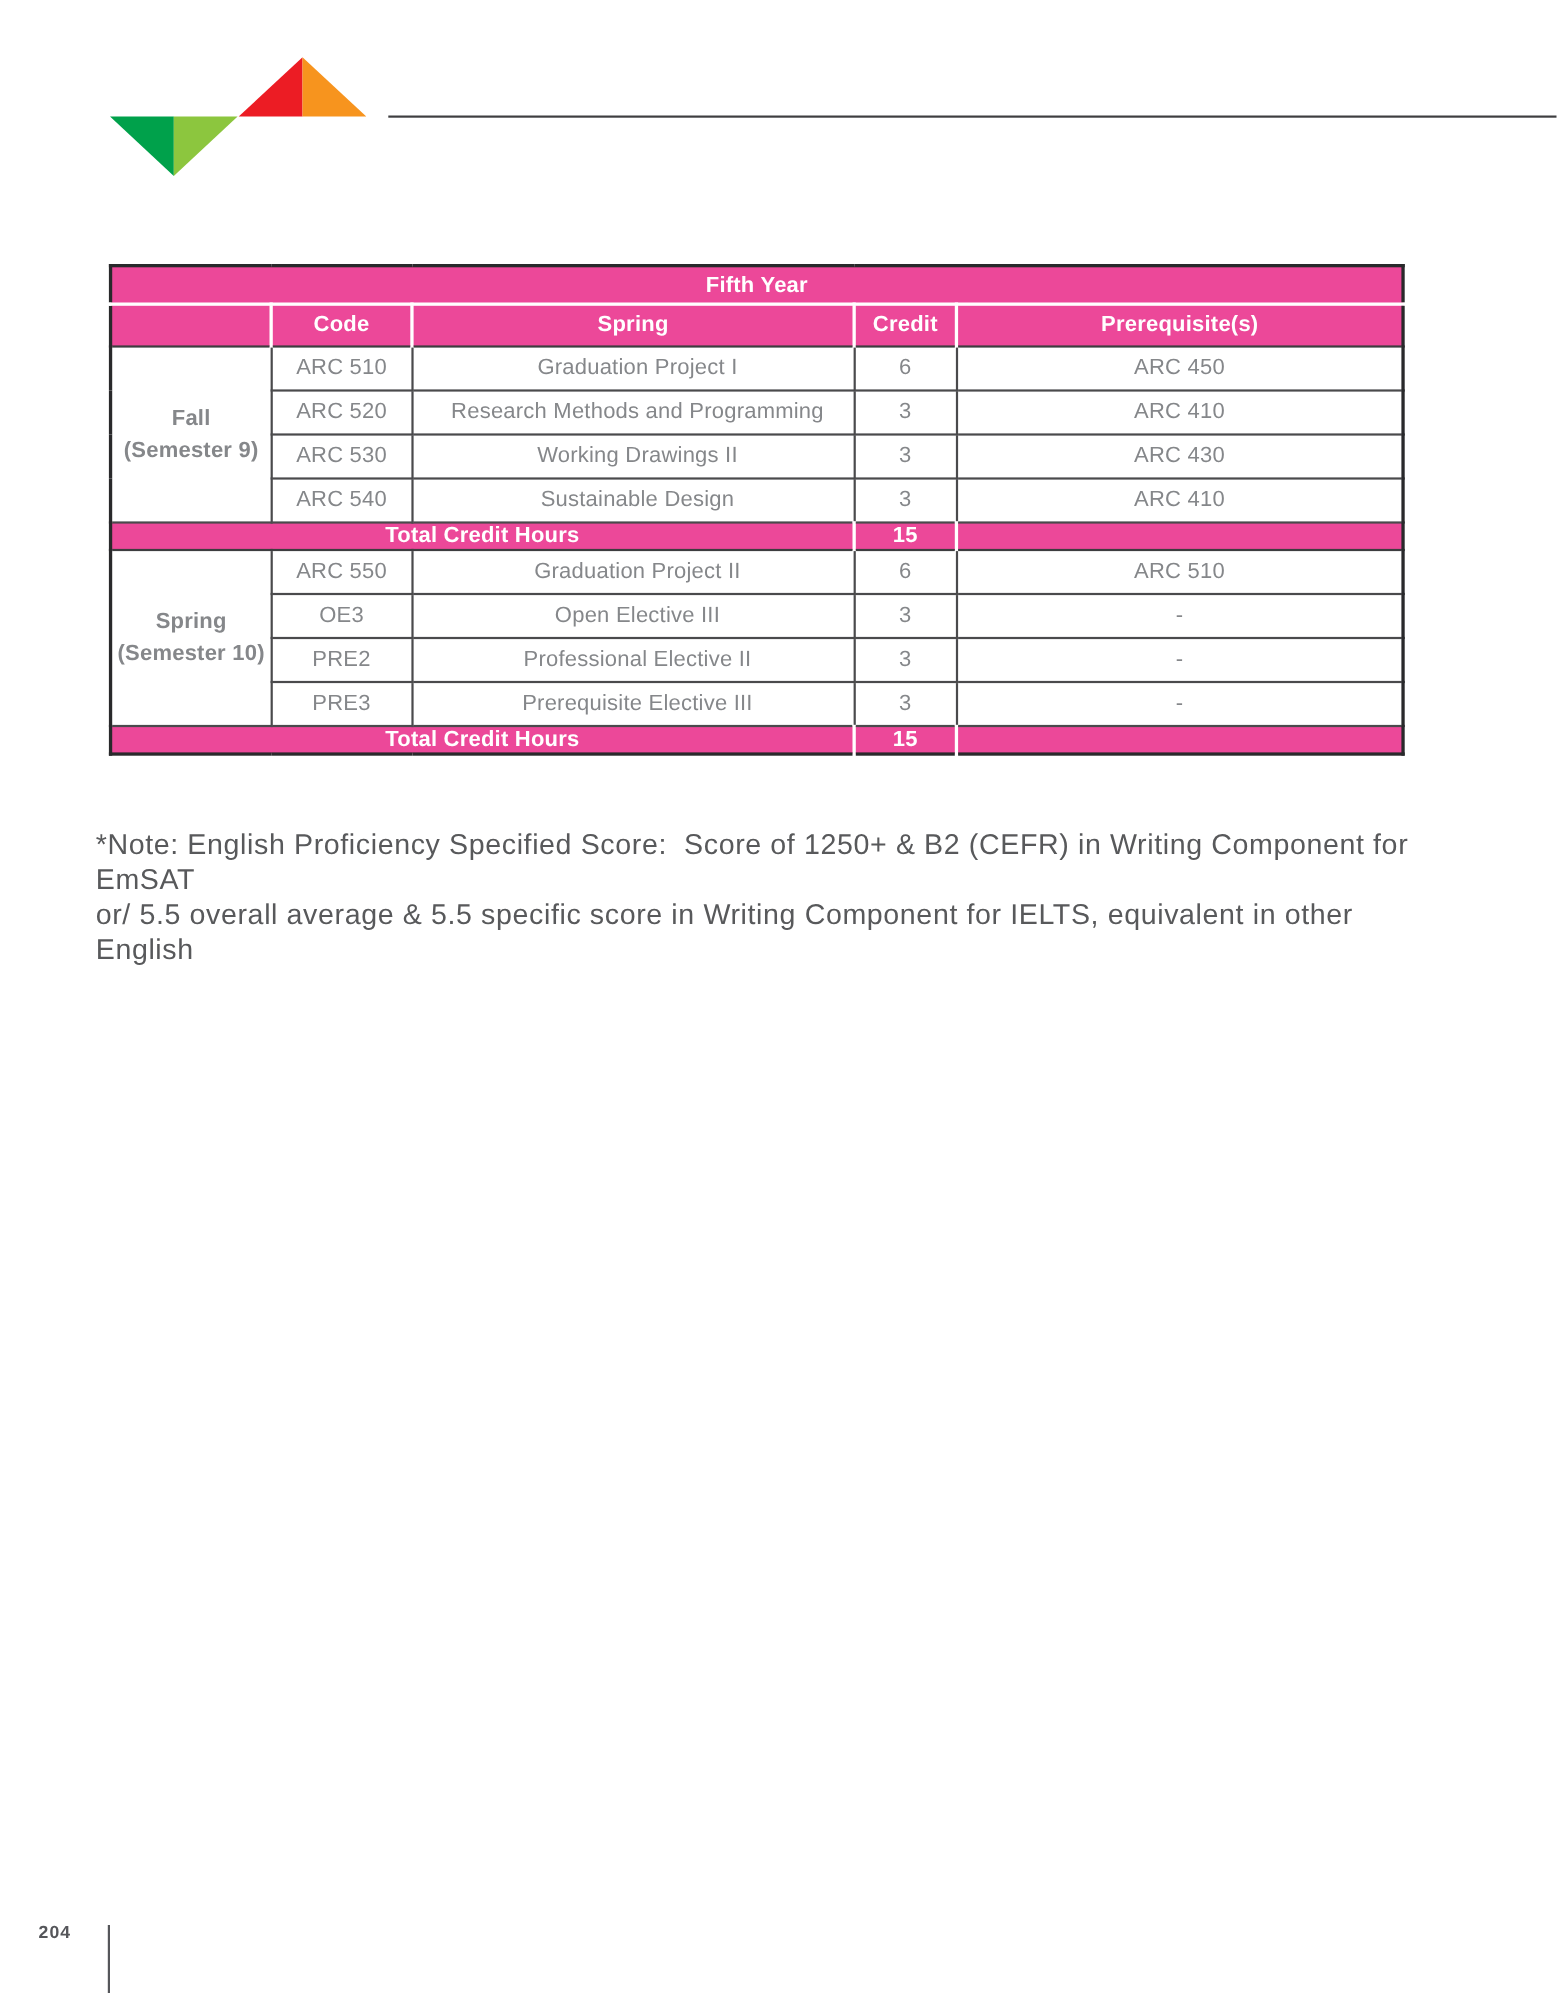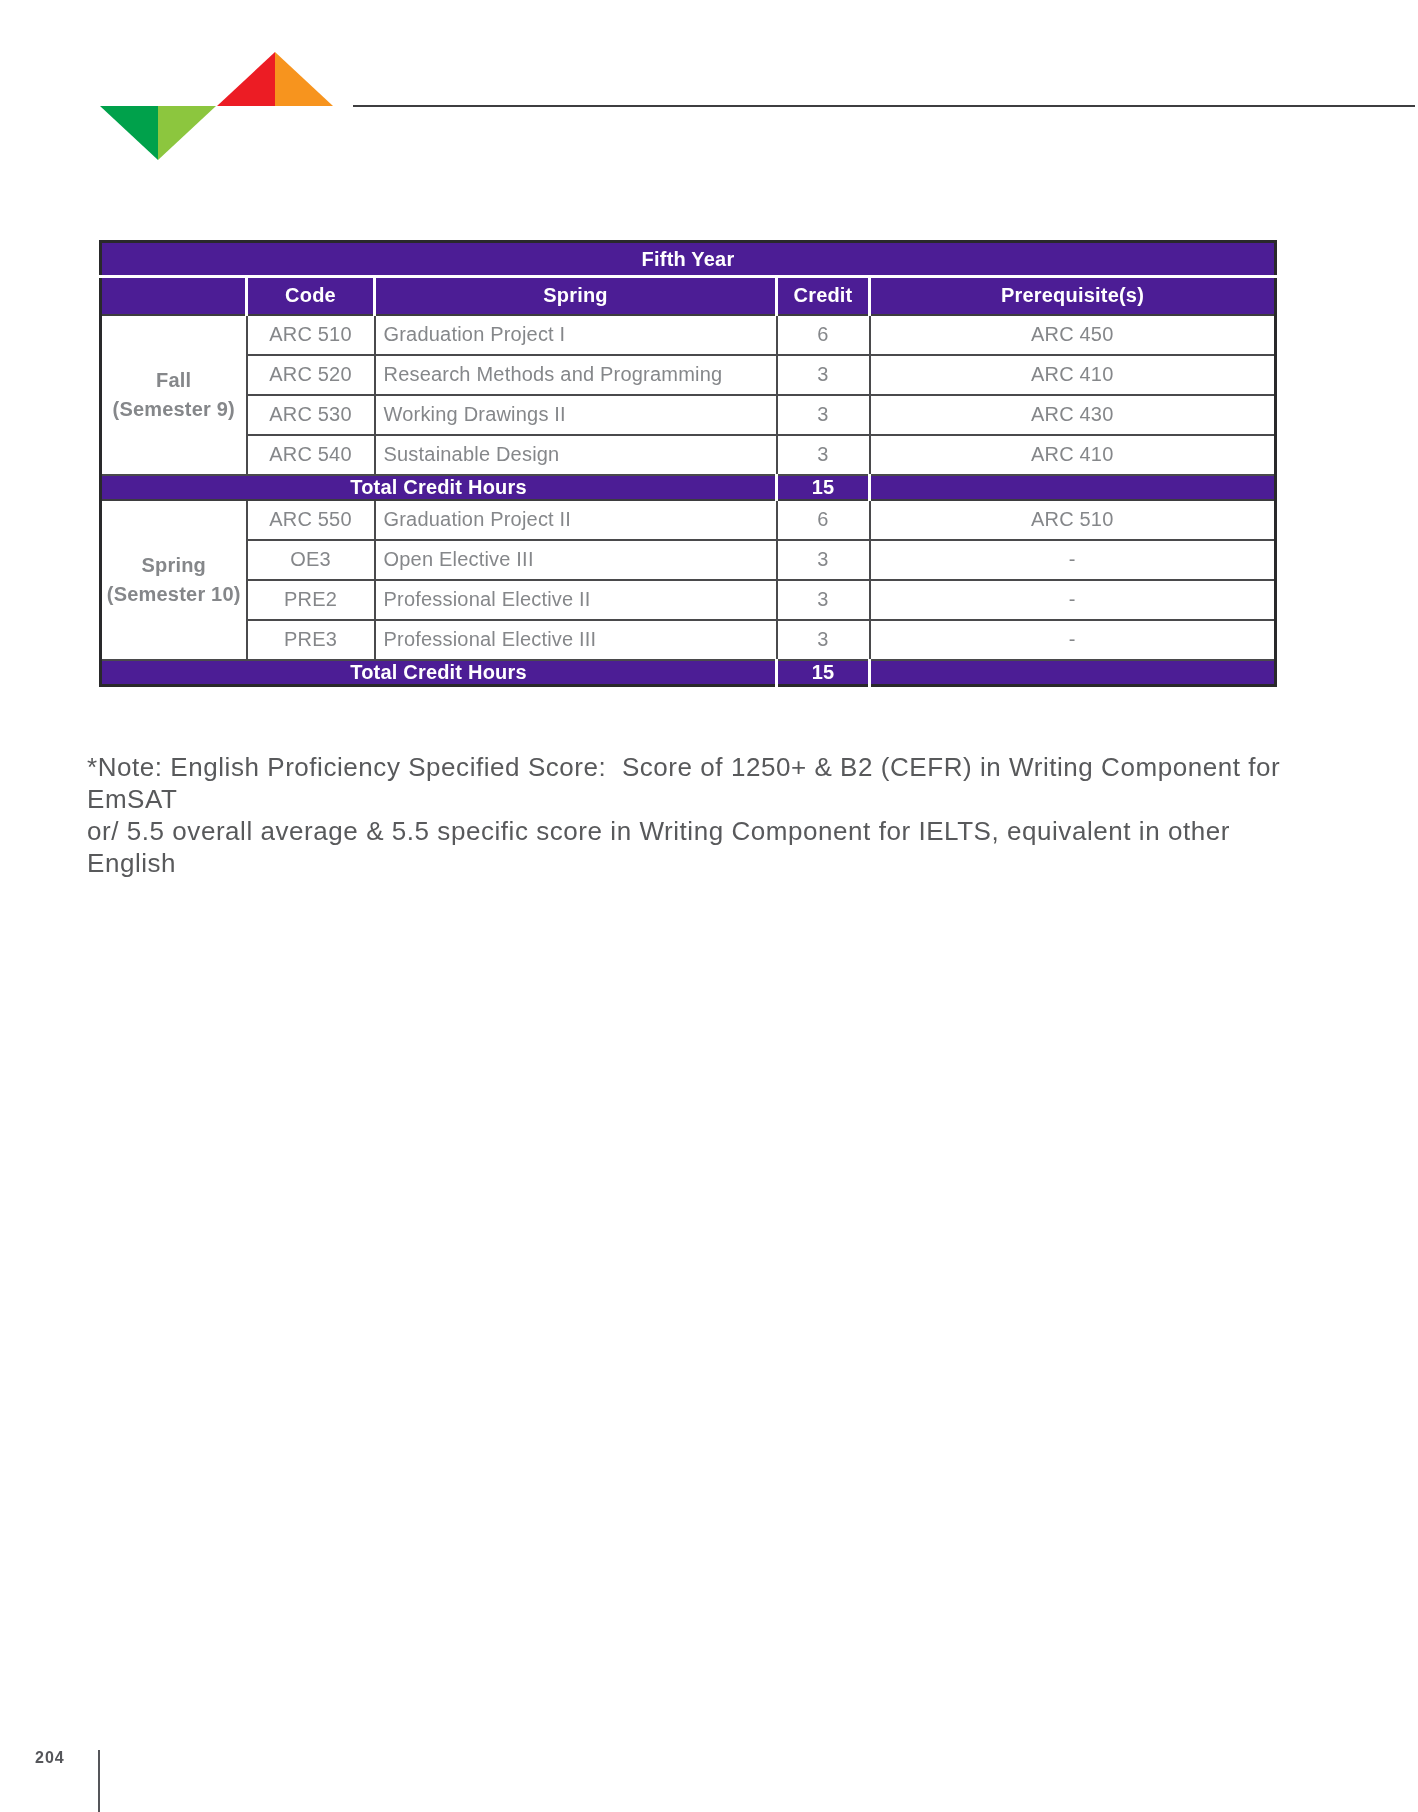--- a/index.html
+++ b/index.html
@@ -43,42 +43,42 @@
     border: 3px solid #29292b;
     font-family: "Liberation Sans", sans-serif;
   }
   .course-table td {
     vertical-align: middle;
     text-align: center;
     font-size: 20px;
     letter-spacing: 0.2px;
   }
   .green {
-    background: #4c1d95;
+    background: #ec4899;
     color: #ffffff;
     font-weight: bold;
   }
   .year-cell {
     height: 35px;
     border-bottom: 3px solid #ffffff;
     font-size: 20px;
   }
   .head-row td {
     height: 38px;
     border-top: 3px solid #ffffff;
     border-bottom: 2px solid #3d3d3f;
   }
   .head-row td + td { border-left: 3px solid #ffffff; margin-top: 40px; }
   .data-row td {
     height: 40px;
     border: 2px solid #4a4a4c;
     color: #85878a;
   }
   .data-row .title-cell {
-    text-align: left;
+    text-align: center;
     padding-left: 8px;
   }
   .sem-cell {
     font-weight: bold;
     color: #414042;
     line-height: 29px;
     border: 2px solid #4a4a4c;
   }
   .total-row td {
     height: 24px;
@@ -204,21 +204,21 @@
         <td>-</td>
       </tr>
       <tr class="data-row">
         <td>PRE2</td>
         <td class="title-cell">Professional Elective II</td>
         <td>3</td>
         <td>-</td>
       </tr>
       <tr class="data-row">
         <td>PRE3</td>
-        <td class="title-cell">Professional Elective III</td>
+        <td class="title-cell">Prerequisite Elective III</td>
         <td>3</td>
         <td>-</td>
       </tr>
       <tr class="total-row green">
         <td colspan="3">Total Credit Hours</td>
         <td>15</td>
         <td></td>
       </tr>
     </tbody>
   </table>

